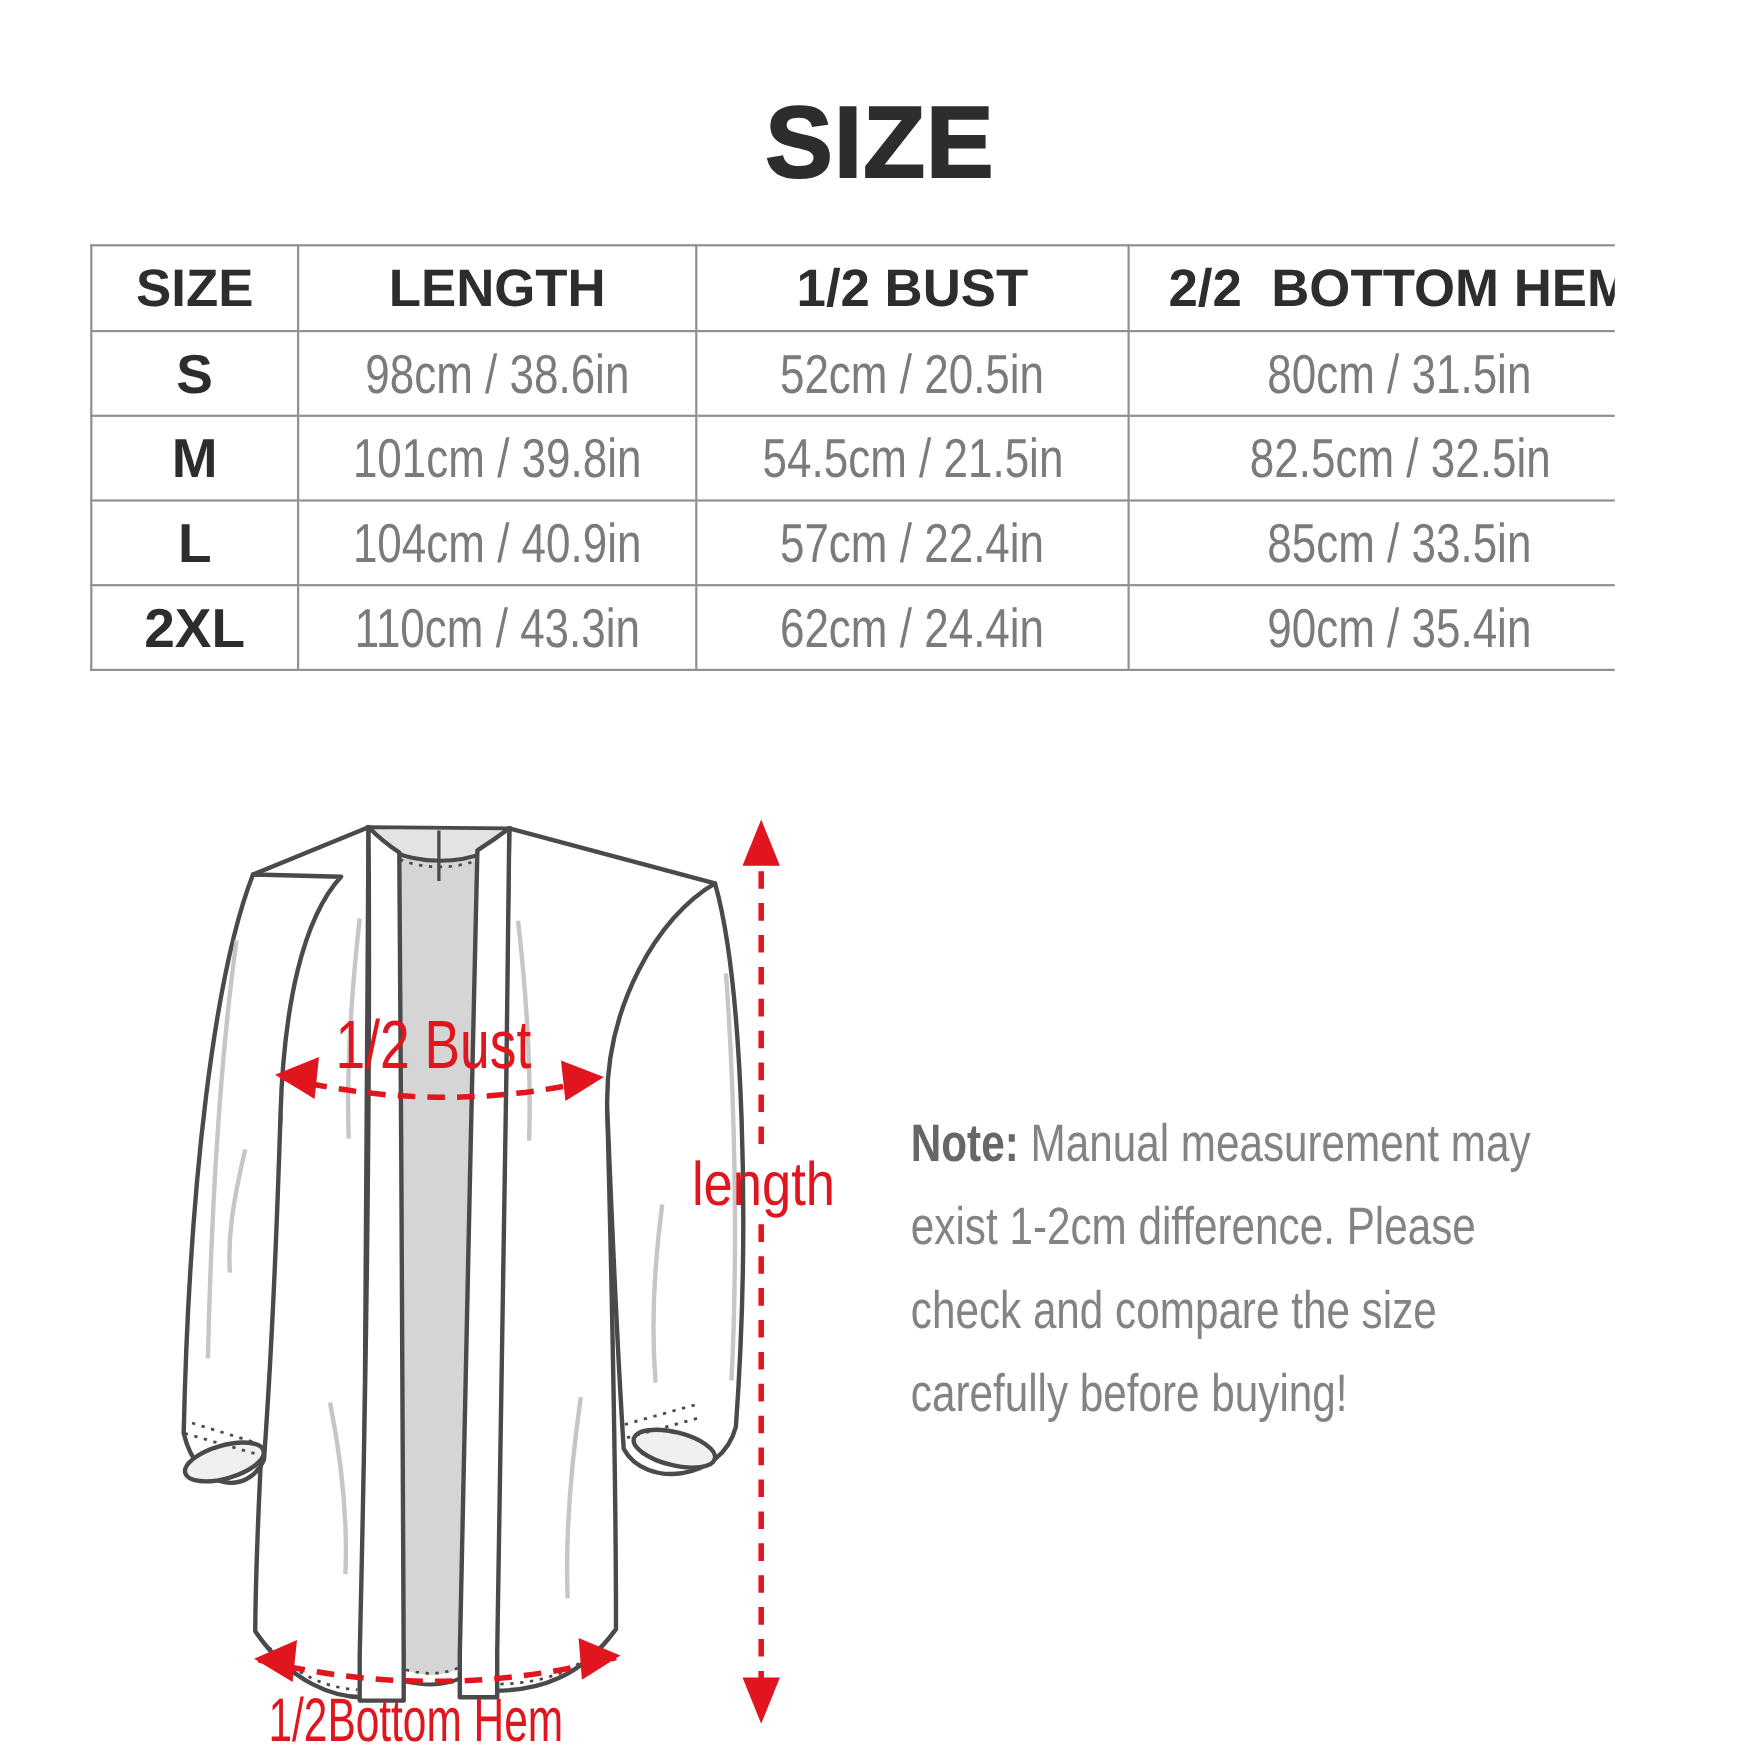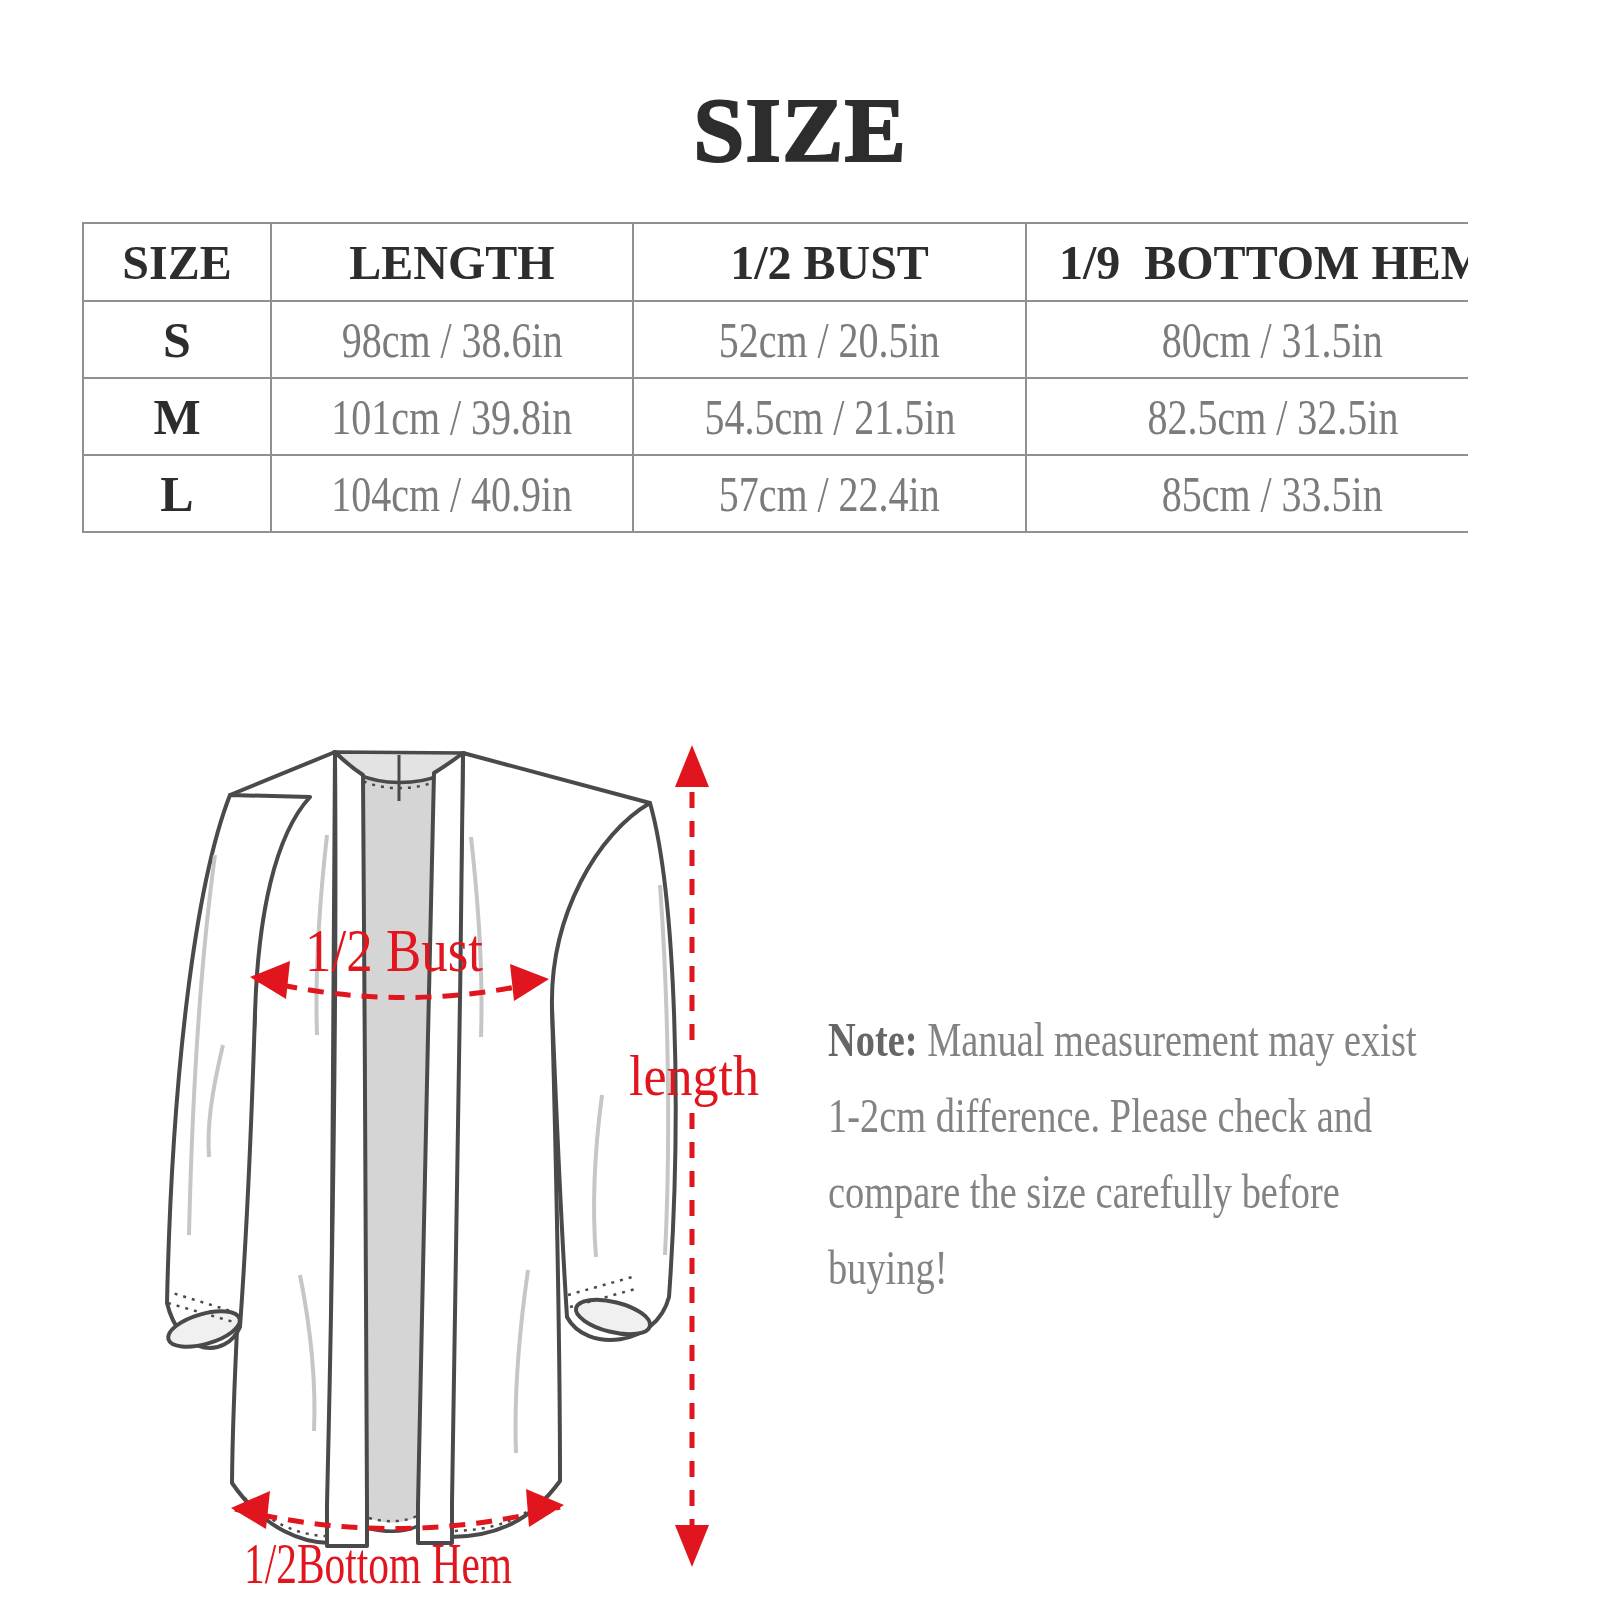--- a/index.html
+++ b/index.html
@@ -1,18 +1,18 @@
 <!DOCTYPE html>
 <html><head>
 <meta charset="utf-8">
 <style>
   html,body{margin:0;padding:0;background:#ffffff;}
   #canvas{
     position:relative;width:1468px;height:1600px;background:#ffffff;
-    font-family:Liberation Serif, serif;overflow:hidden;
+    font-family:Liberation Sans, sans-serif;overflow:hidden;
   }
   
   .page-title{
     position:absolute;left:0;top:84px;width:1600px;text-align:center;
     font-size:92px;font-weight:900;color:#2d2d2d;letter-spacing:1px;
     -webkit-text-stroke:2px #2d2d2d;line-height:1;
   }
   
   table.size-table{
     position:absolute;left:82px;top:222px;width:1436px;
@@ -52,41 +52,47 @@
         <col style="width:188px">
         <col style="width:362px">
         <col style="width:393px">
         <col style="width:493px">
       </colgroup>
     <thead>
       <tr>
         <th>SIZE</th>
         <th>LENGTH</th>
         <th>1/2 BUST</th>
-        <th>1/9  BOTTOM HEM</th>
+        <th>2/2  BOTTOM HEM</th>
       </tr>
     </thead>
     <tbody>
       <tr>
         <td class="size-cell">S</td>
         <td><span class="val">98cm / 38.6in</span></td>
         <td><span class="val">52cm / 20.5in</span></td>
         <td><span class="val">80cm / 31.5in</span></td>
       </tr>
       <tr>
         <td class="size-cell">M</td>
         <td><span class="val">101cm / 39.8in</span></td>
         <td><span class="val">54.5cm / 21.5in</span></td>
         <td><span class="val">82.5cm / 32.5in</span></td>
       </tr>
       <tr>
         <td class="size-cell">L</td>
         <td><span class="val">104cm / 40.9in</span></td>
         <td><span class="val">57cm / 22.4in</span></td>
         <td><span class="val">85cm / 33.5in</span></td>
+      </tr>
+      <tr>
+        <td class="size-cell">2XL</td>
+        <td><span class="val">110cm / 43.3in</span></td>
+        <td><span class="val">62cm / 24.4in</span></td>
+        <td><span class="val">90cm / 35.4in</span></td>
       </tr>
     </tbody>
   </table>
 
   <div class="diagram-wrap">
     <svg width="640" height="880" viewBox="0 0 640 880">
 
       <path d="M215,37 L343,38 C341,300 336,620 331,772 C300,818 250,820 208,774 C212,620 217,300 215,37 Z" fill="#d5d5d5" stroke="none"></path>
 
       <path d="M215,37 L343,38 C330,78 228,77 215,37 Z" fill="#e3e3e3" stroke="#4a4a4a" stroke-width="3.5"></path>

